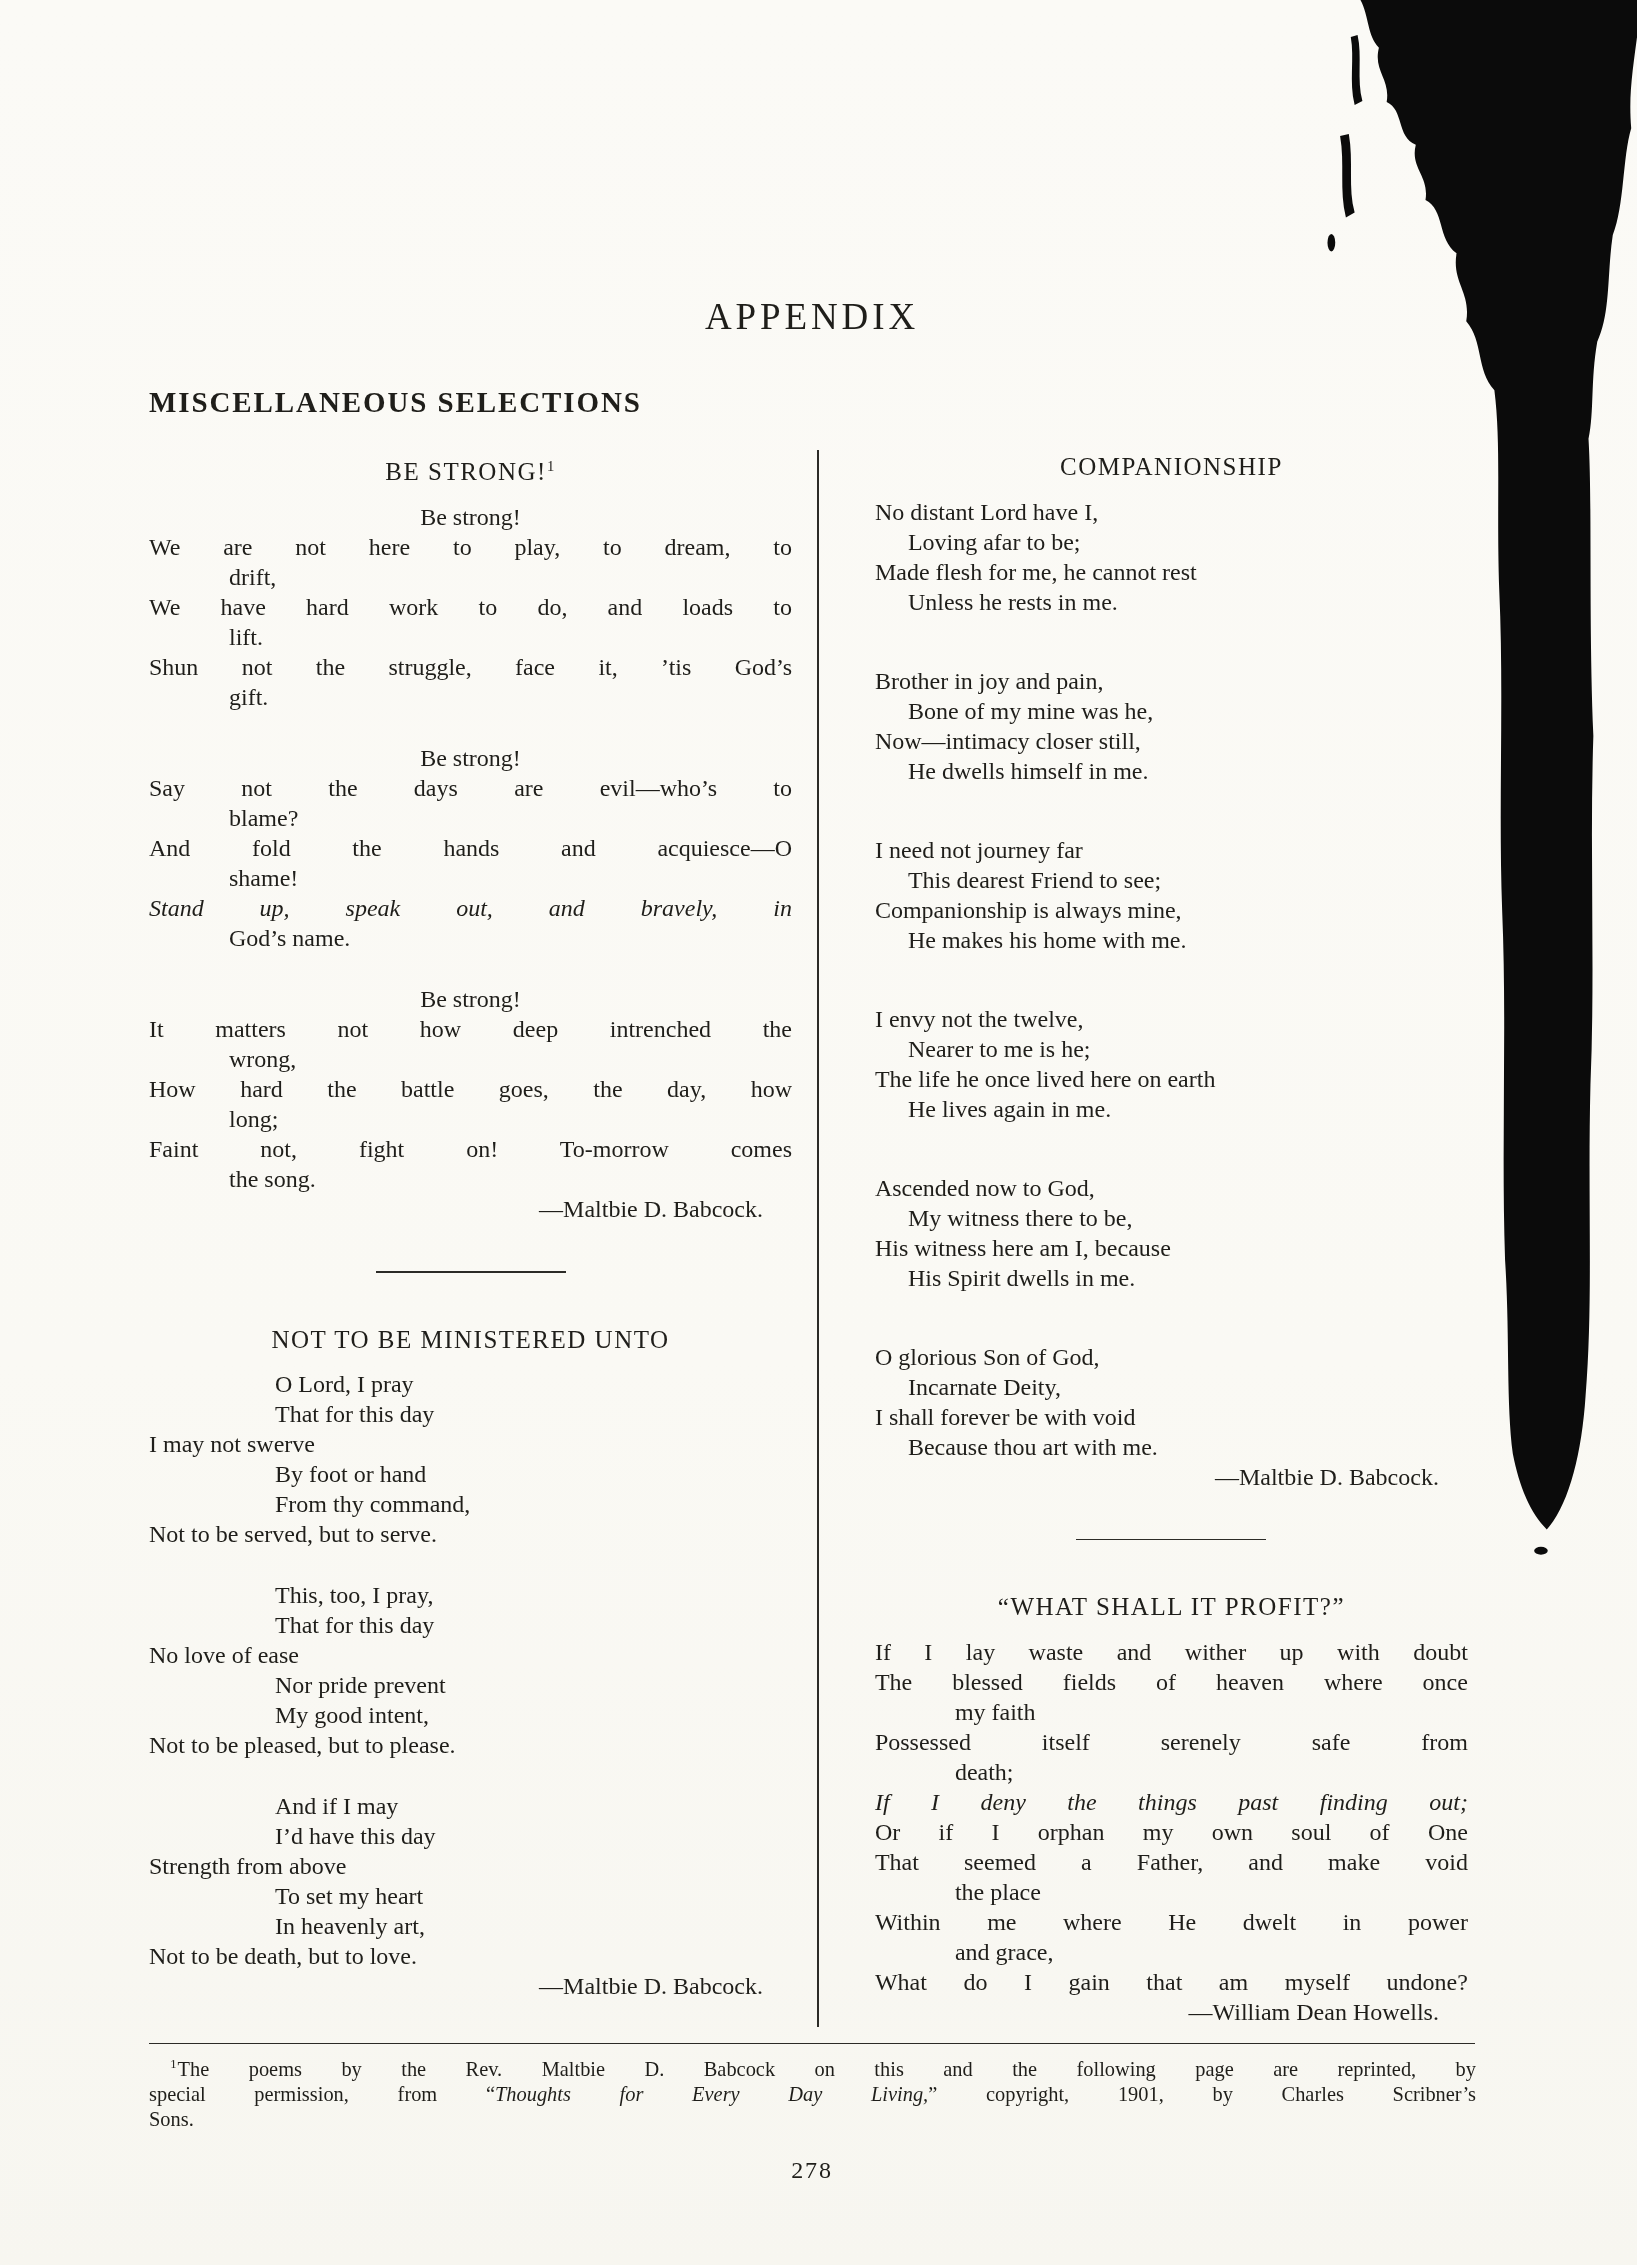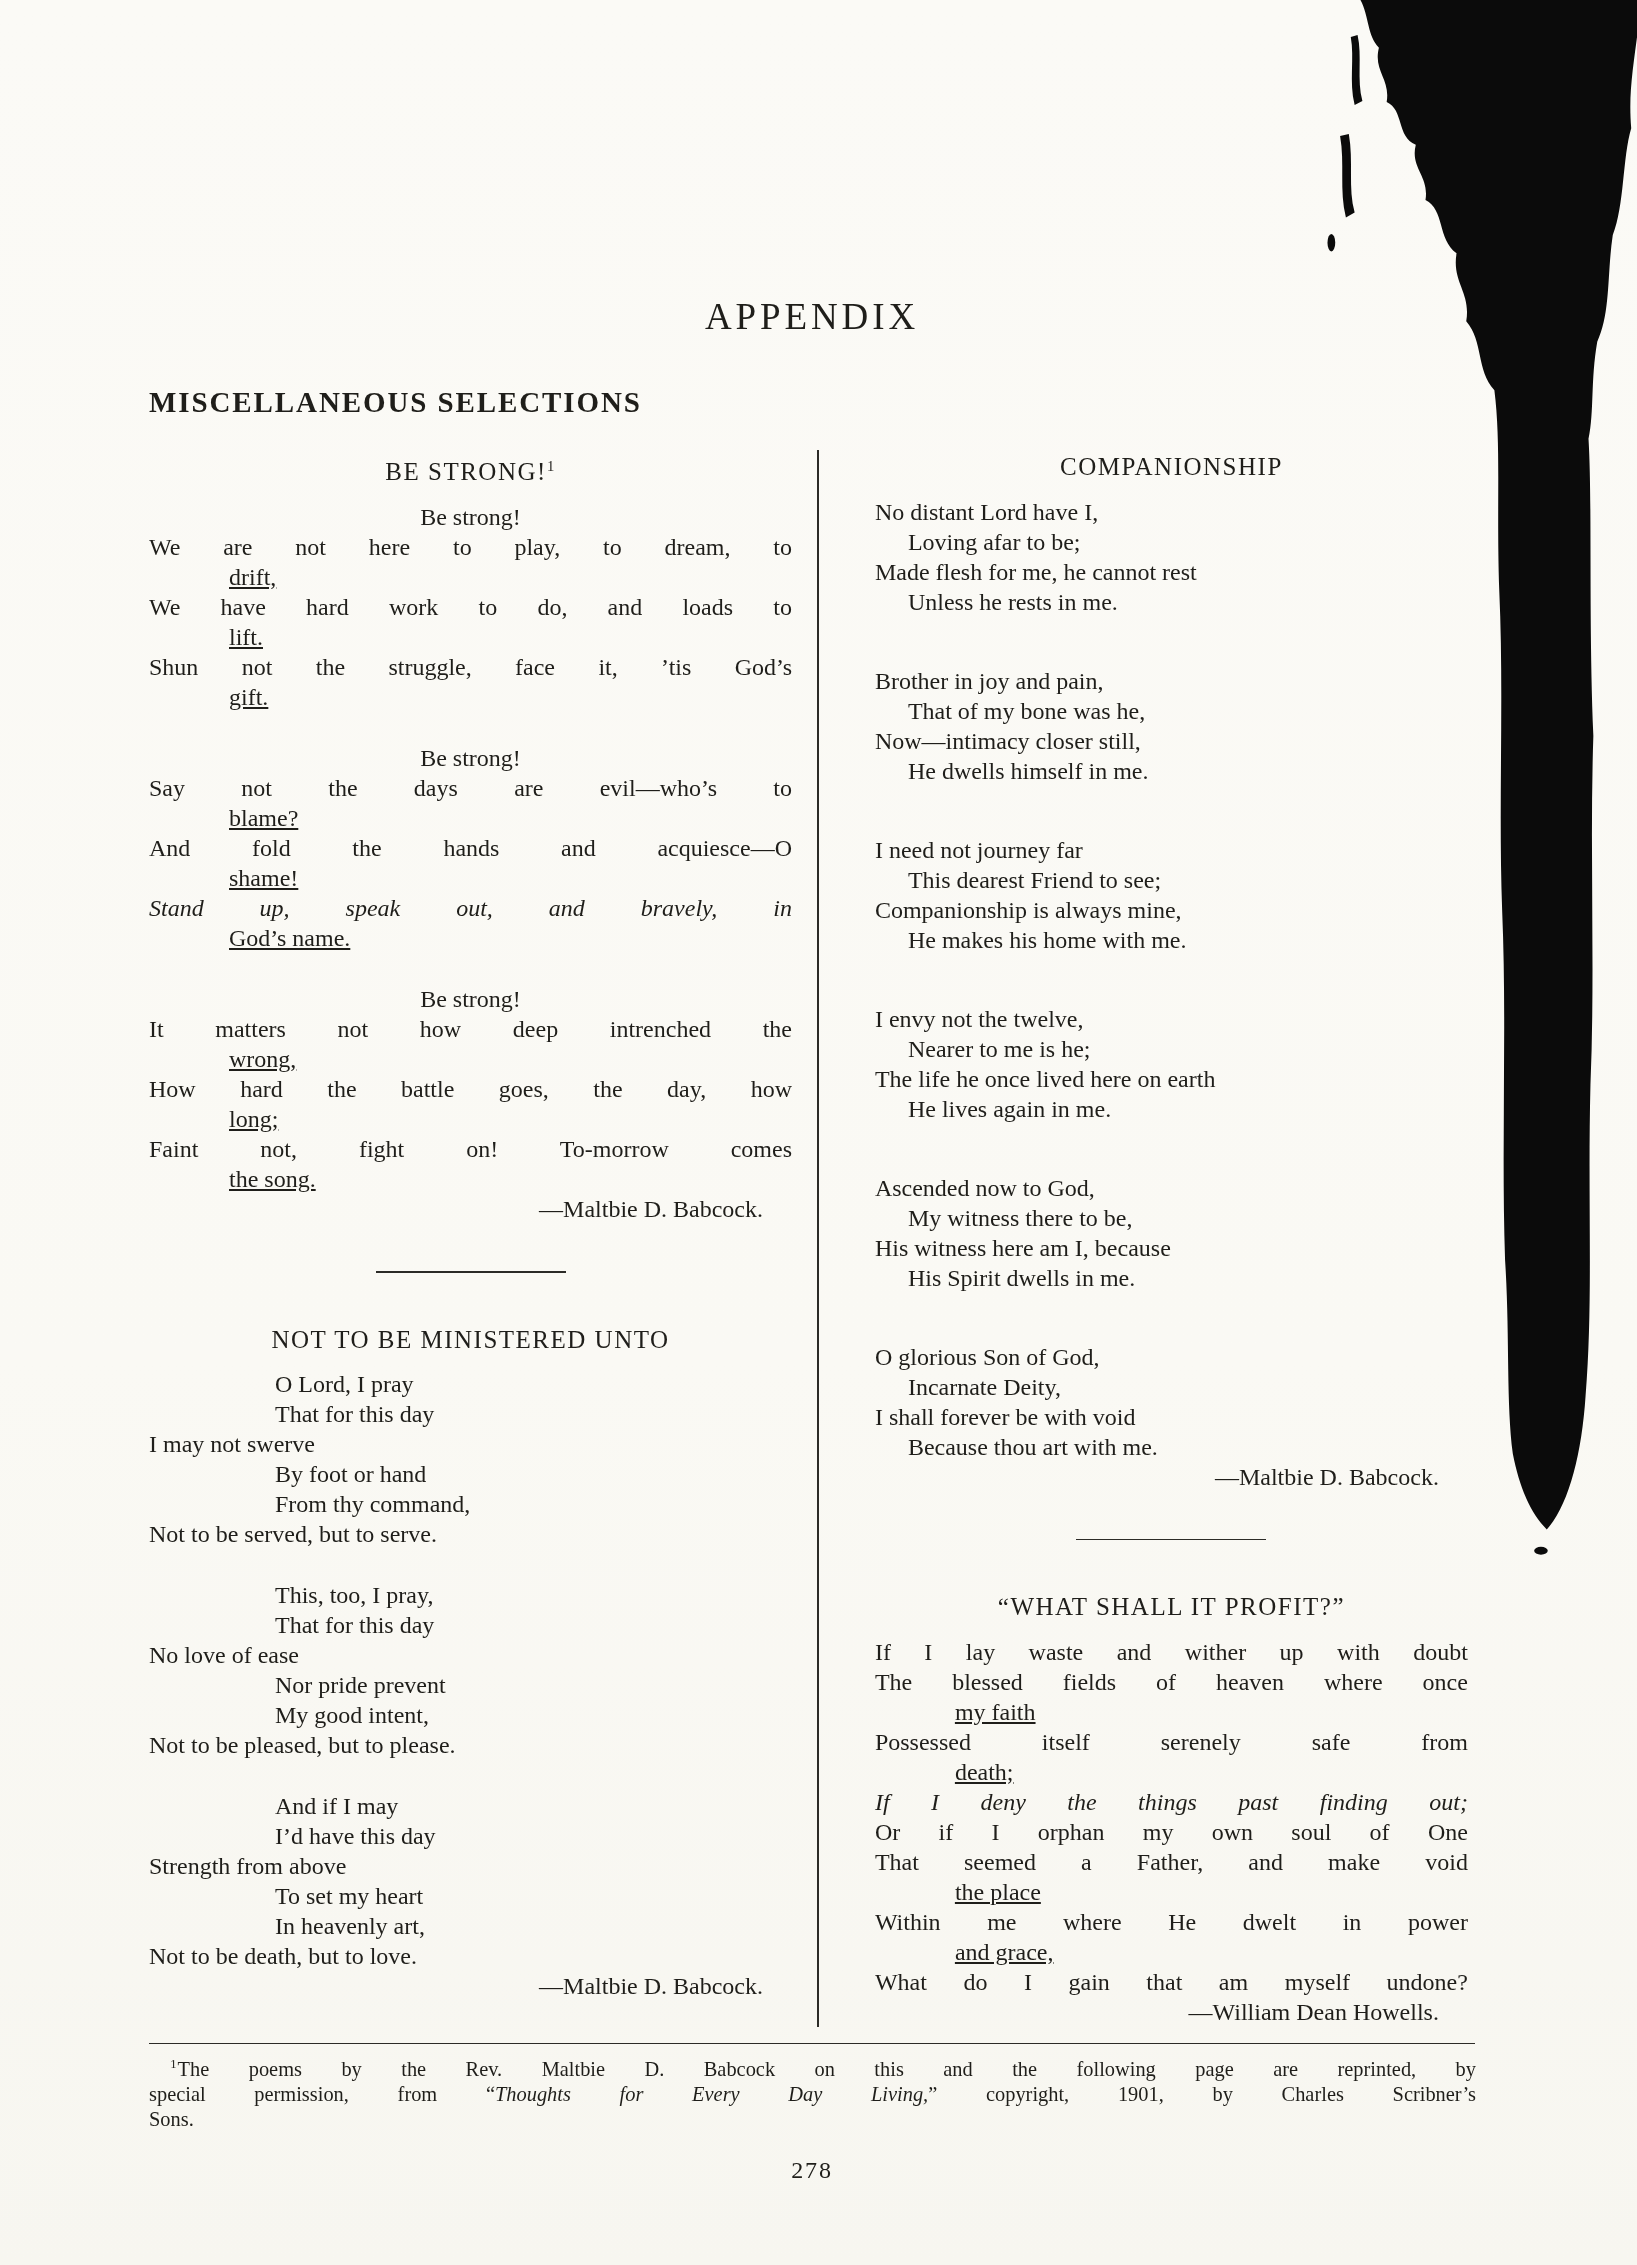--- a/index.html
+++ b/index.html
@@ -17,21 +17,21 @@
   .columns { display:flex; margin-top:29px; align-items:stretch; }
   .col-left { width:643px; }
   .col-divider { width:1.9px; background:#2c2b27; margin-left:25px; margin-right:56px; }
   .col-right { width:593px; }
   h3.poem-heading { text-align:center; font-size:25px; font-weight:normal; letter-spacing:1.5px; line-height:33px; margin-bottom:13.6px; white-space:nowrap; }
   h3.poem-heading sup { font-size:14.6px; }
   .line { font-size:24px; line-height:30px; }
   .c { text-align:center; }
   .j { text-align:justify; text-align-last:justify; }
   .f { text-align:left; }
-  .w { padding-left:80px;text-decoration:underline; }
+  .w { padding-left:80px; }
   .d { padding-left:126px; }
   .n { padding-left:33px; }
   .it { font-style:italic; }
   .stanza { margin-bottom:31px; }
   .col-right .stanza { margin-bottom:49px; }
   .stanza:last-of-type { margin-bottom:0; }
   .line.attribution { text-align:right; padding-right:29px; }
   .poem-rule { width:190px; height:1.9px; background:#2c2b27; margin:47px auto 50px auto; }
   .footnote-rule { width:1326px; height:1.9px; background:#2c2b27; margin-top:15.5px; }
   .footnote { margin-top:7.8px; width:1327px; }
@@ -149,21 +149,21 @@
           <section class="poem">
             <h3 class="poem-heading">COMPANIONSHIP</h3>
             <div class="stanza">
               <p class="line f">No distant Lord have I,</p>
               <p class="line n">Loving afar to be;</p>
               <p class="line f">Made flesh for me, he cannot rest</p>
               <p class="line n">Unless he rests in me.</p>
             </div>
             <div class="stanza">
               <p class="line f">Brother in joy and pain,</p>
-              <p class="line n">That of my bone was he,</p>
+              <p class="line n">Bone of my mine was he,</p>
               <p class="line f">Now—intimacy closer still,</p>
               <p class="line n">He dwells himself in me.</p>
             </div>
             <div class="stanza">
               <p class="line f">I need not journey far</p>
               <p class="line n">This dearest Friend to see;</p>
               <p class="line f">Companionship is always mine,</p>
               <p class="line n">He makes his home with me.</p>
             </div>
             <div class="stanza">

